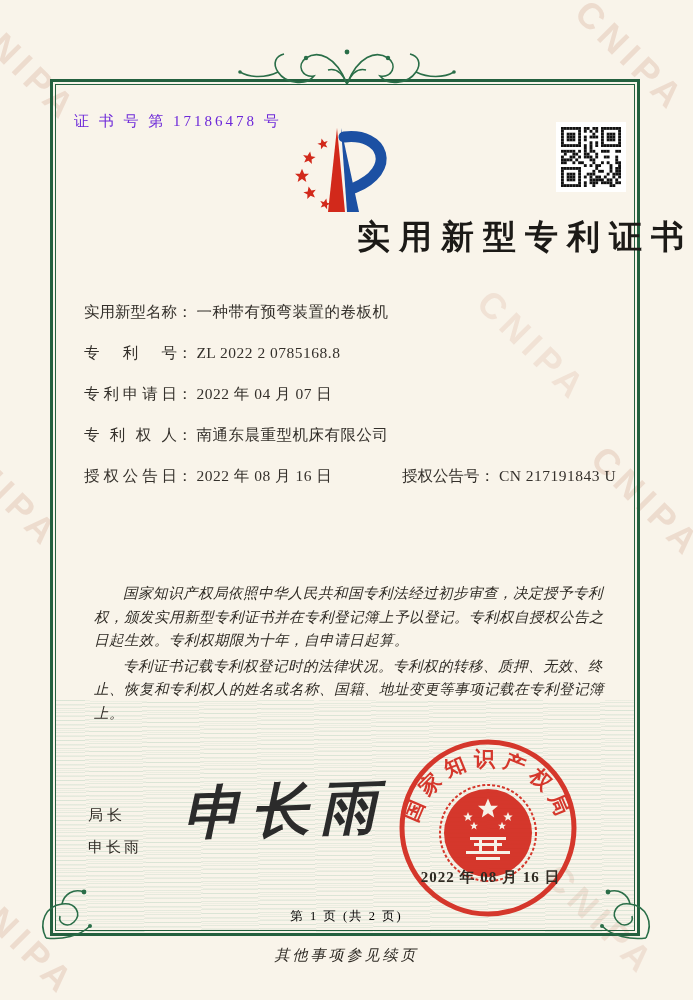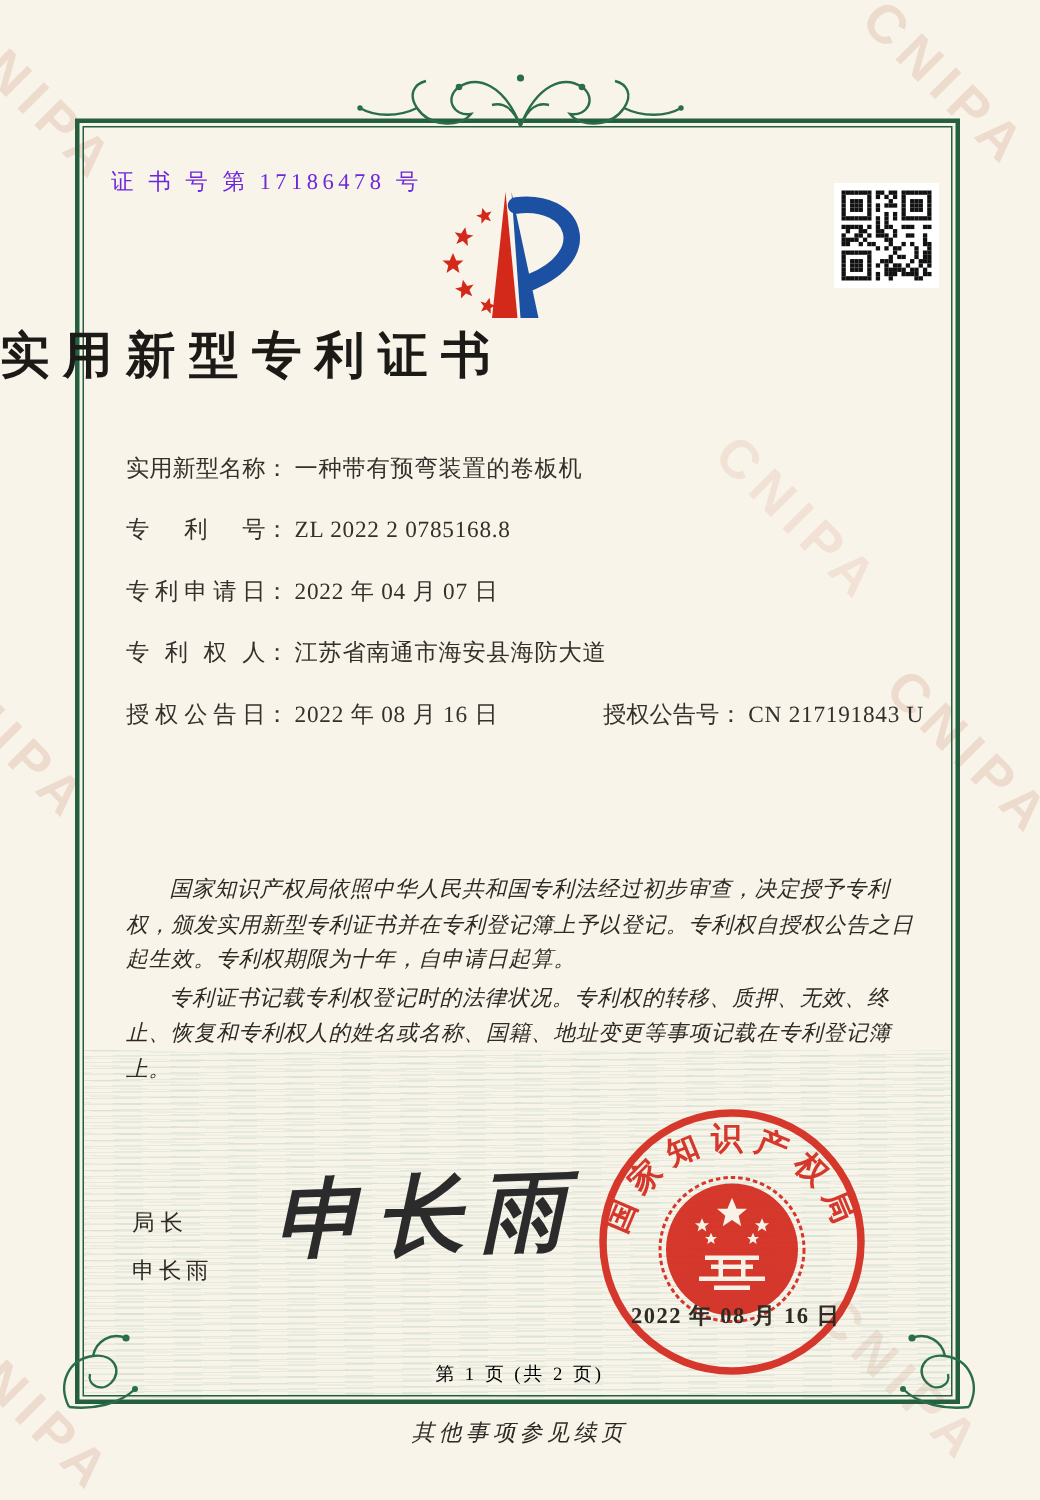--- a/index.html
+++ b/index.html
@@ -41,41 +41,41 @@
     background:
       repeating-linear-gradient(179deg, rgba(146,192,166,0.20) 0 1px, rgba(0,0,0,0) 1px 4px),
       repeating-linear-gradient(181deg, rgba(146,192,166,0.12) 0 1px, rgba(0,0,0,0) 1px 5px);
   }
   .cert-number{
     left:74px;top:112px;
     font-size:15px;letter-spacing:3px;color:#6d28d9;
   }
   .title{
     left:0;top:215px;width:693px;
-    text-align:left;
+    text-align:right;
     font-size:33px;font-weight:bold;color:#1c1a17;
     letter-spacing:9px;
   }
   .fields{left:84px;top:302px;width:540px;font-size:15.5px;color:#34302b;}
   .field-row{height:41px;white-space:nowrap;}
   .flabel{
     display:inline-block;width:6em;
     text-align:justify;text-align-last:justify;
     vertical-align:top;
   }
   .fvalue{letter-spacing:0.5px;}
   .grant-gap{display:inline-block;width:62px;}
   .paras{
     left:82px;top:582px;width:532px;
     font-size:14.5px;line-height:23.5px;
     font-style:italic;
     color:#2e2a24;
     letter-spacing:0.5px;
   }
-  .paras p{margin:0 0 2px 2px;text-indent:2em;}
+  .paras p{margin:0 0 2px 12px;text-indent:2em;}
   .sig-title{left:88px;top:806px;font-size:15px;letter-spacing:4px;color:#2e2a24;text-align:right;}
   .sig-name{left:88px;top:838px;font-size:15px;letter-spacing:3px;color:#2e2a24;}
   .sig-script{
     left:150px;top:772px;width:270px;
     font-size:58px;font-style:italic;font-weight:bold;
     color:#2b2b2b;
     letter-spacing:10px;
     transform:rotate(-2deg);
     text-align:center;
     font-family:"DejaVu Serif",serif;
@@ -410,21 +410,21 @@
   <div class="field-row">
     <span class="flabel">专利号</span><span>：</span>
     <span class="fvalue">ZL 2022 2 0785168.8</span>
   </div>
   <div class="field-row">
     <span class="flabel">专利申请日</span><span>：</span>
     <span class="fvalue">2022 年 04 月 07 日</span>
   </div>
   <div class="field-row">
     <span class="flabel">专利权人</span><span>：</span>
-    <span class="fvalue">江苏省南通市海安县海防大道</span>
+    <span class="fvalue">南通东晨重型机床有限公司</span>
   </div>
   <div class="field-row">
     <span class="flabel">授权公告日</span><span>：</span>
     <span class="fvalue">2022 年 08 月 16 日</span>
     <span class="grant-gap"></span>
     <span>授权公告号</span><span>：</span>
     <span class="fvalue">CN 217191843 U</span>
   </div>
 </div>
 

